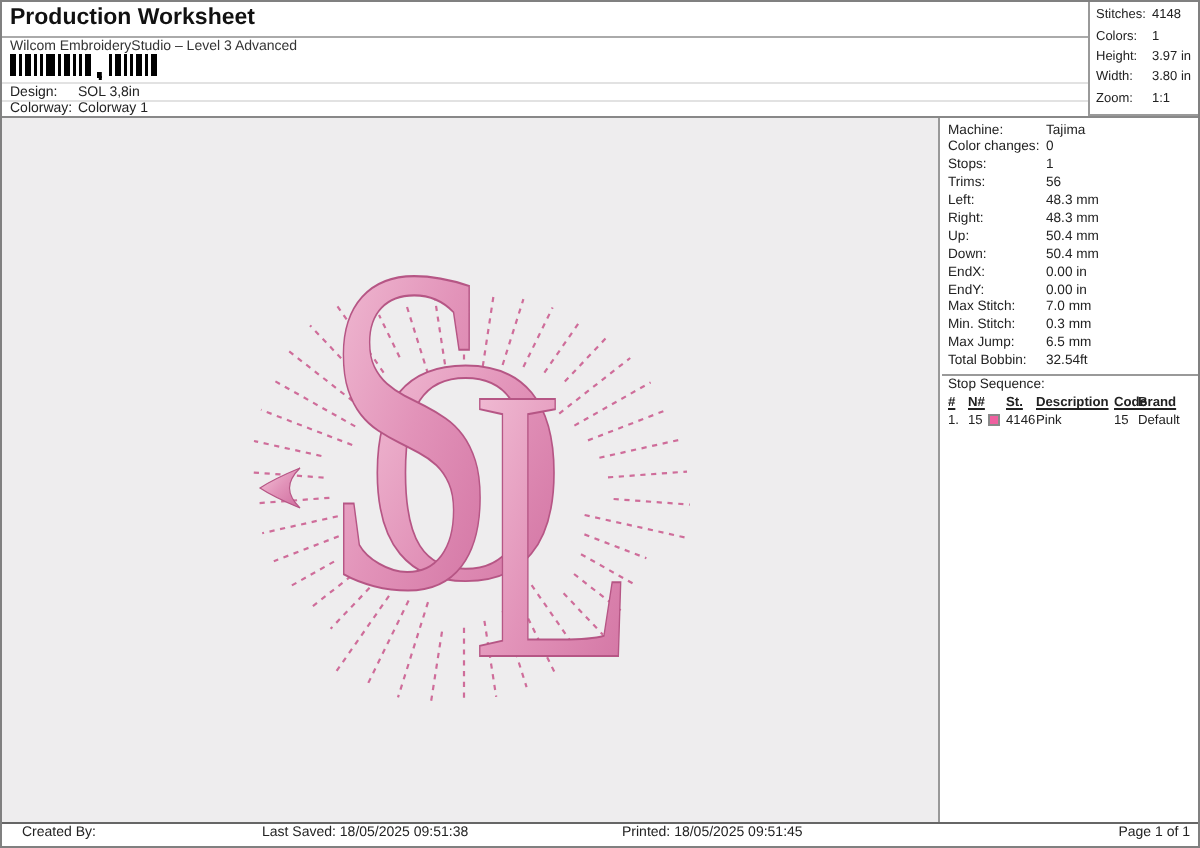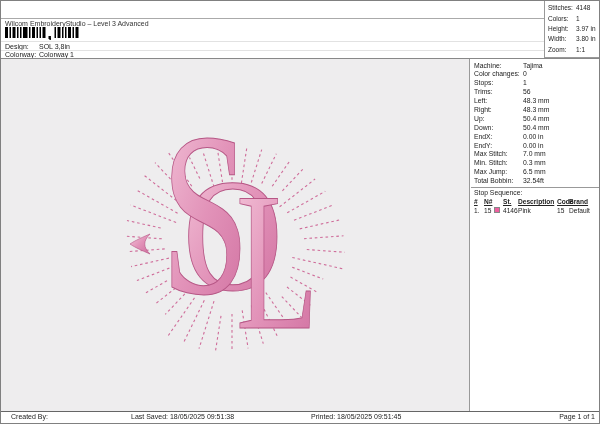--- a/index.html
+++ b/index.html
@@ -57,20 +57,21 @@
   .f-created { left:10px; }
   .f-saved { left:130px; }
   .f-printed { left:310px; }
   .f-page { right:4px; }
 </style>
 </head>
 <body>
 
 <div class="page">
 
+  <div class="title">Production Worksheet</div>
   <div class="rule rule-title"></div>
   <div class="subtitle">Wilcom EmbroideryStudio – Level 3 Advanced</div>
 
   <svg class="barcode" width="78" height="13" viewBox="0 0 52 13" preserveAspectRatio="none">
     <g fill="#000">
       <rect x="0" y="0" width="2" height="11"></rect>
         <rect x="3" y="0" width="1" height="11"></rect>
       <rect x="5" y="0" width="2" height="11"></rect>
         <rect x="8" y="0" width="1" height="11"></rect>
       <rect x="10" y="0" width="1" height="11"></rect>

